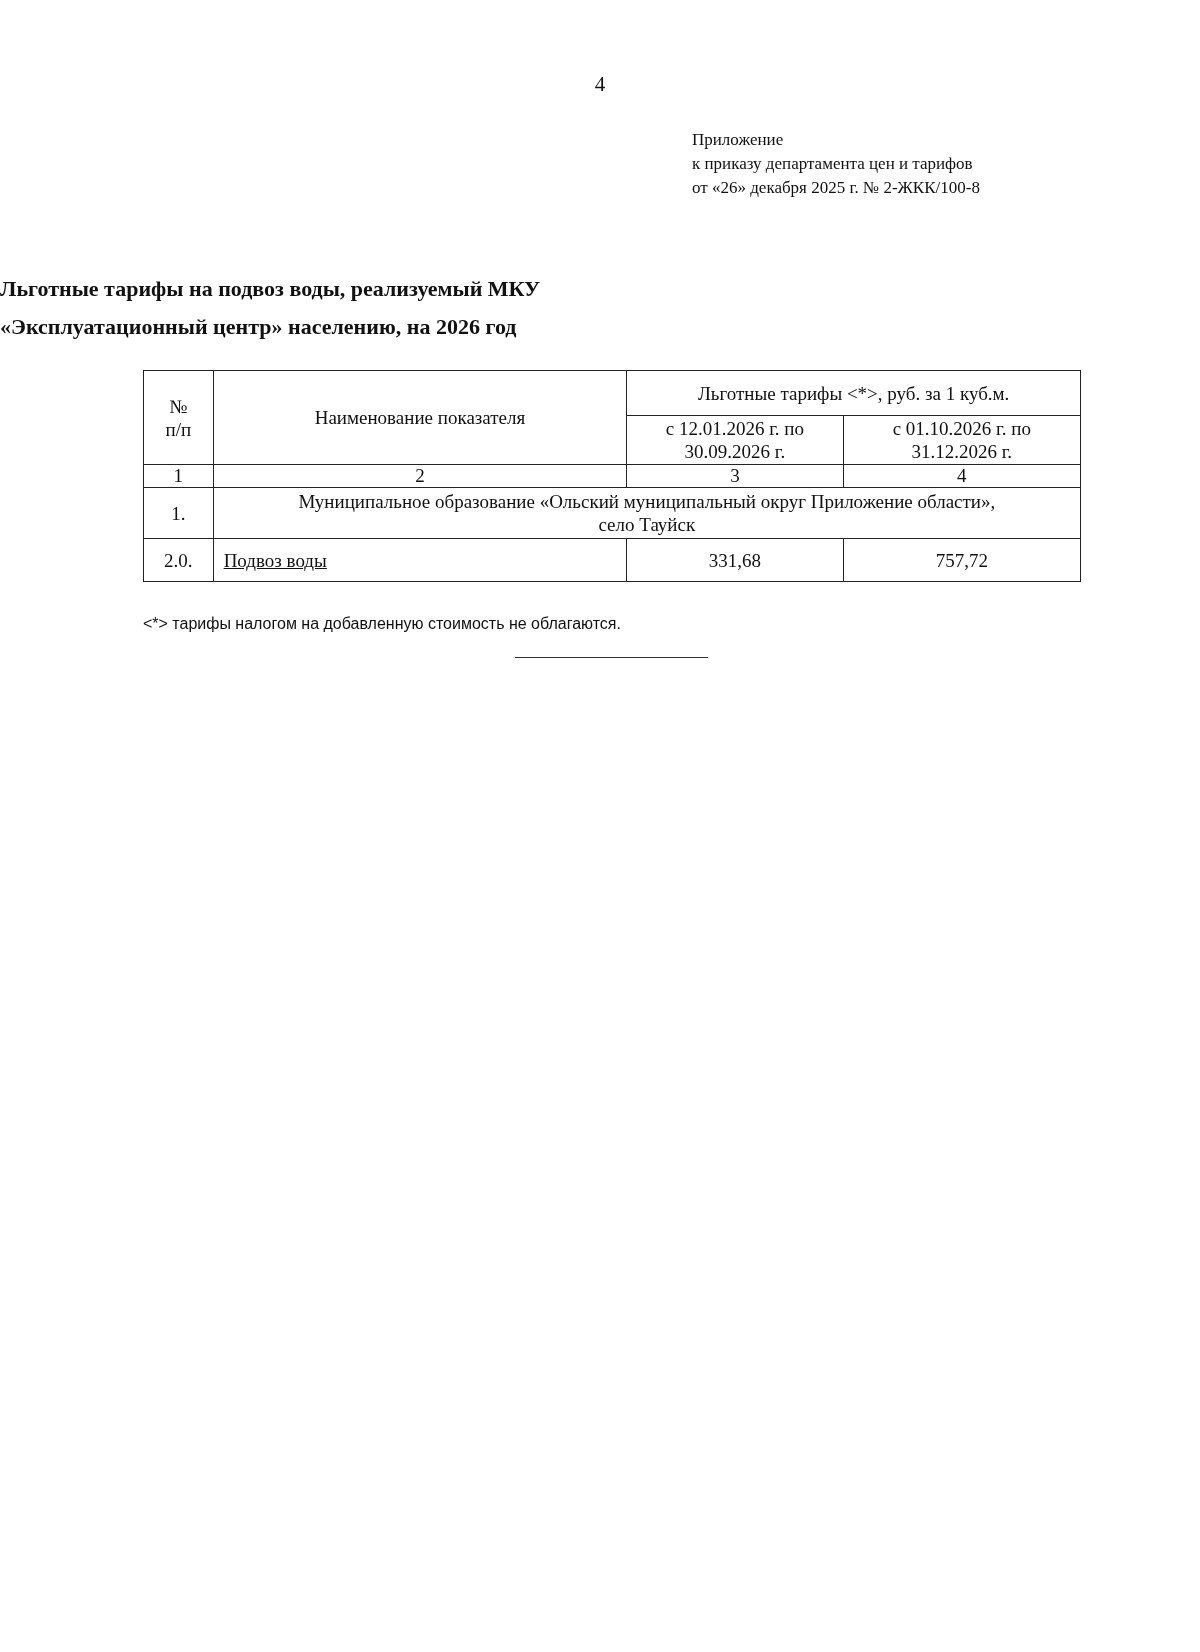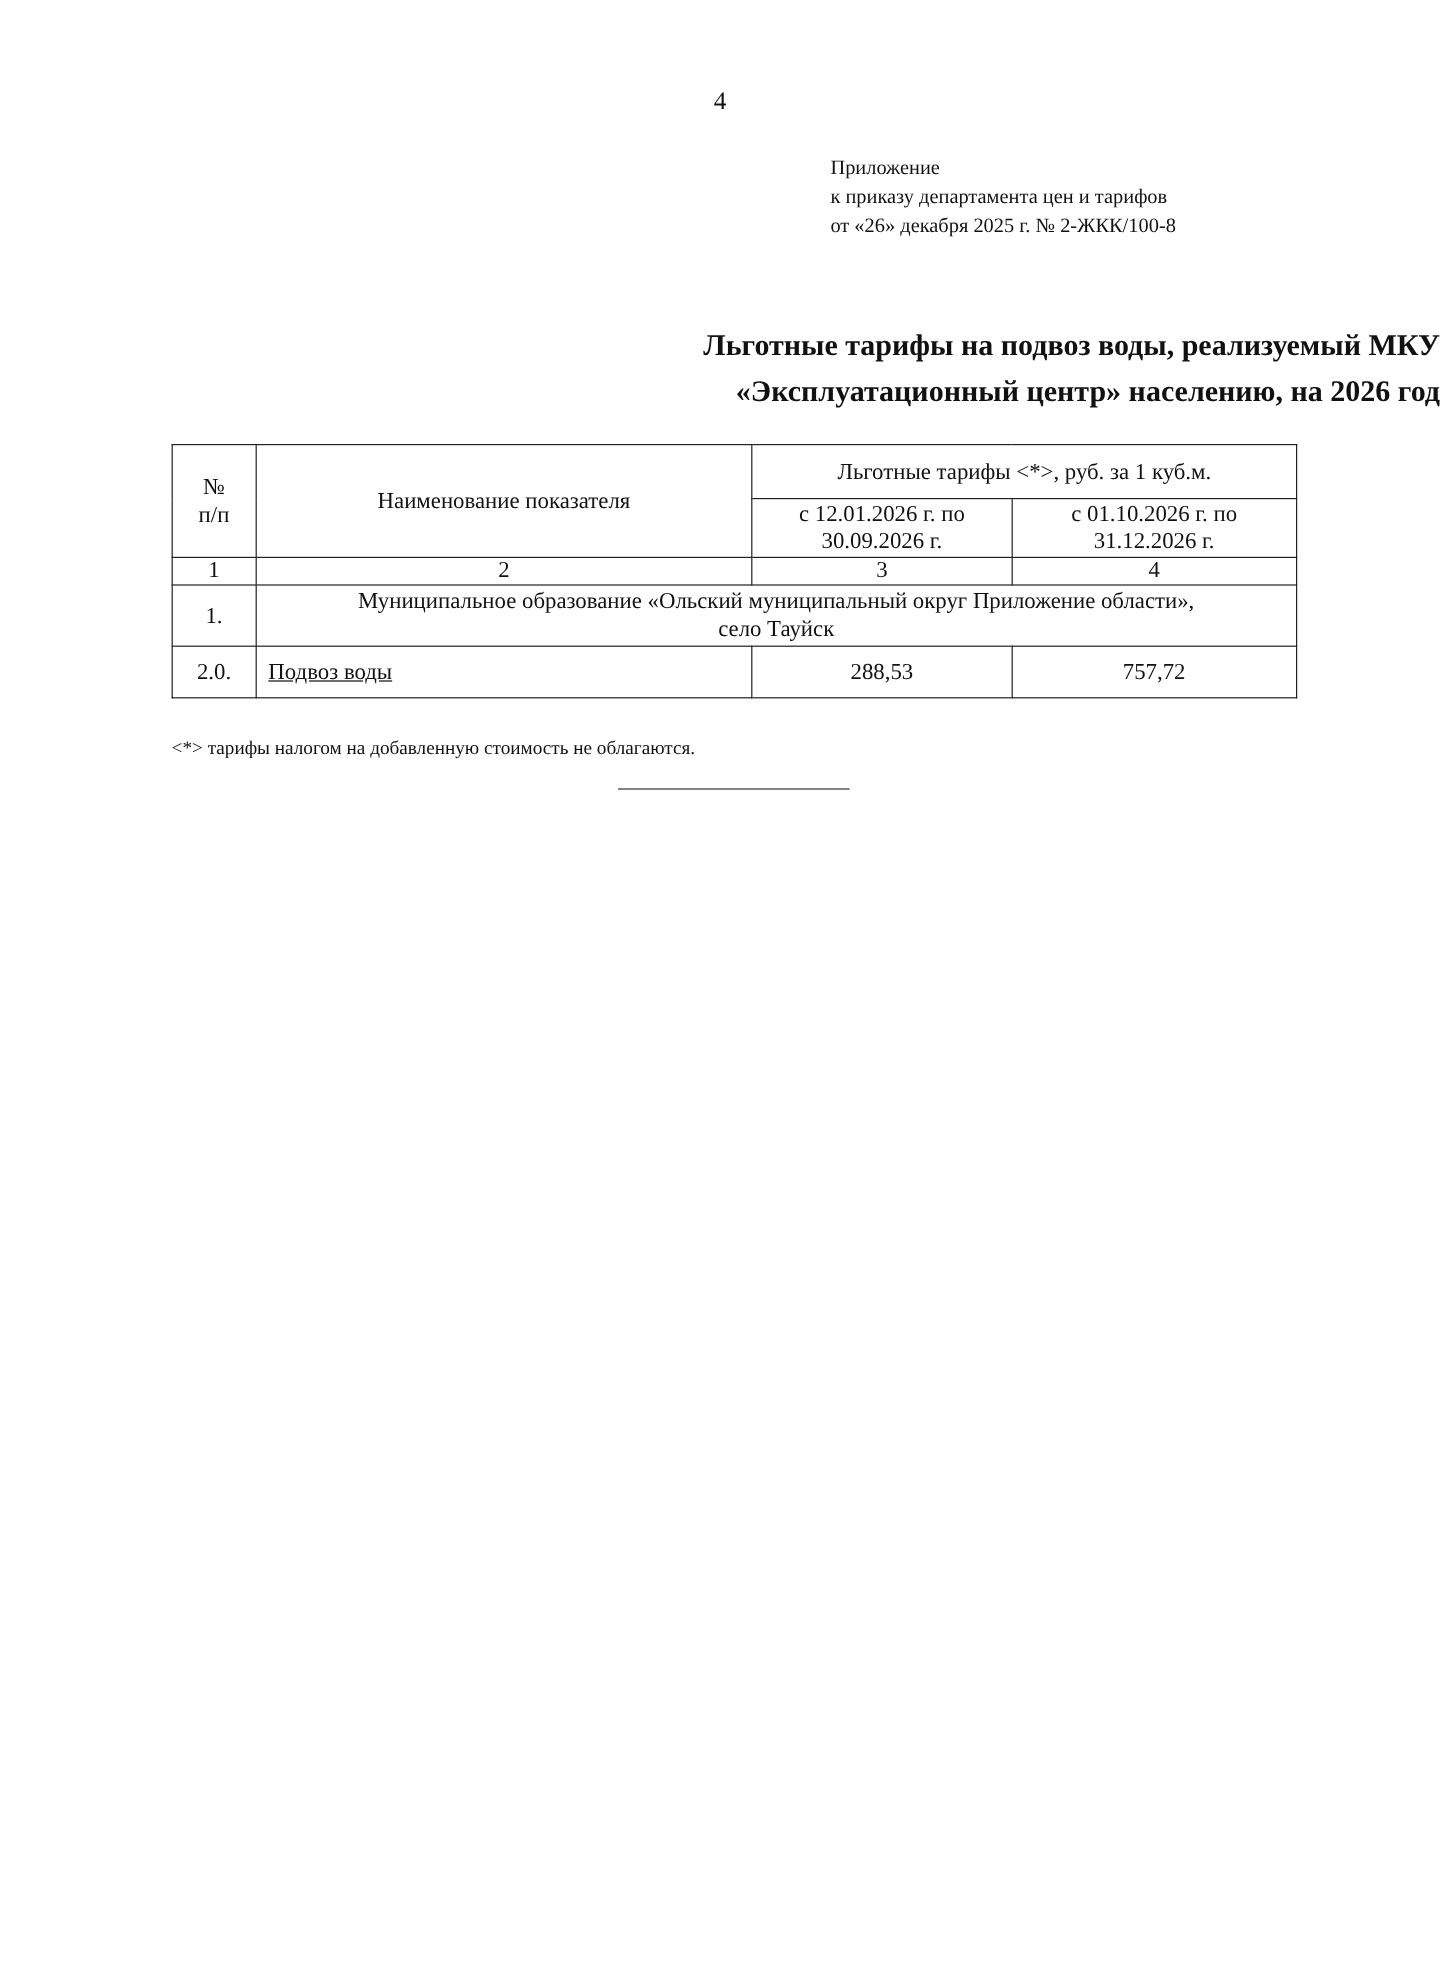--- a/index.html
+++ b/index.html
@@ -27,22 +27,22 @@
       width: 430px;
       font-size: 17px;
       line-height: 24px;
     }
     .appendix div { white-space: nowrap; }
     .doc-title {
       position: absolute;
       top: 270px;
       left: 0;
       width: 1200px;
-      text-align: right;
-      font-size: 25px;
+      text-align: left;
+      font-size: 22px;
       font-weight: bold;
       line-height: 38px;
     }
     .tariff-table {
       position: absolute;
       top: 370px;
       left: 143px;
       width: 938px;
       border-collapse: collapse;
       font-size: 19px;
@@ -59,21 +59,21 @@
     .tariff-table .h1 td, .tariff-table .h1 th { height: 44px; }
     .tariff-table .h2 th { height: 48px; }
     .tariff-table .num-row td { height: 22px; line-height: 22px; }
     .tariff-table .section-row td { height: 50px; }
     .tariff-table .data-row td { height: 42px; }
     .tariff-table .left { text-align: left; padding-left: 10px; text-decoration: underline; }
     .footnote {
       position: absolute;
       top: 614px;
       left: 143px;
-      font-family: Liberation Serif, serif;
+      font-family: Liberation Sans, sans-serif;
       font-size: 16px;
       line-height: 20px;
       white-space: nowrap;
     }
     .end-rule {
       position: absolute;
       top: 657px;
       left: 515px;
       width: 193px;
       height: 0;
@@ -131,21 +131,21 @@
   <tr class="section-row">
     <td>1.</td>
     <td colspan="3">
       <div>Муниципальное образование «Ольский муниципальный округ Приложение области»,</div>
       <div>село Тауйск</div>
     </td>
   </tr>
   <tr class="data-row">
     <td>2.0.</td>
     <td class="left">Подвоз воды</td>
-    <td>288,53</td>
+    <td>331,68</td>
     <td>757,72</td>
   </tr>
 </tbody>
   </table>
 
 <div class="footnote">&lt;*&gt; тарифы налогом на добавленную стоимость не облагаются.</div>
 
 <div class="end-rule"></div>
 
 </body></html>

